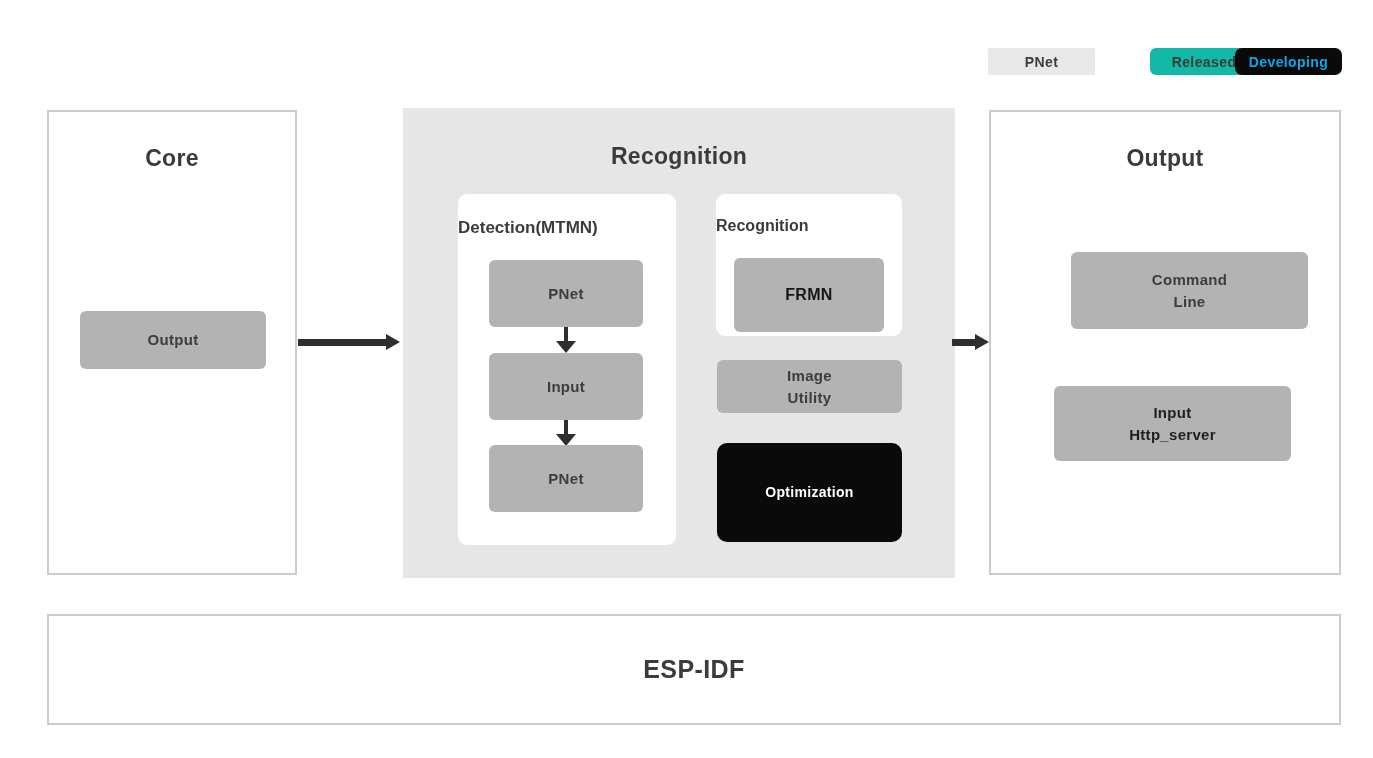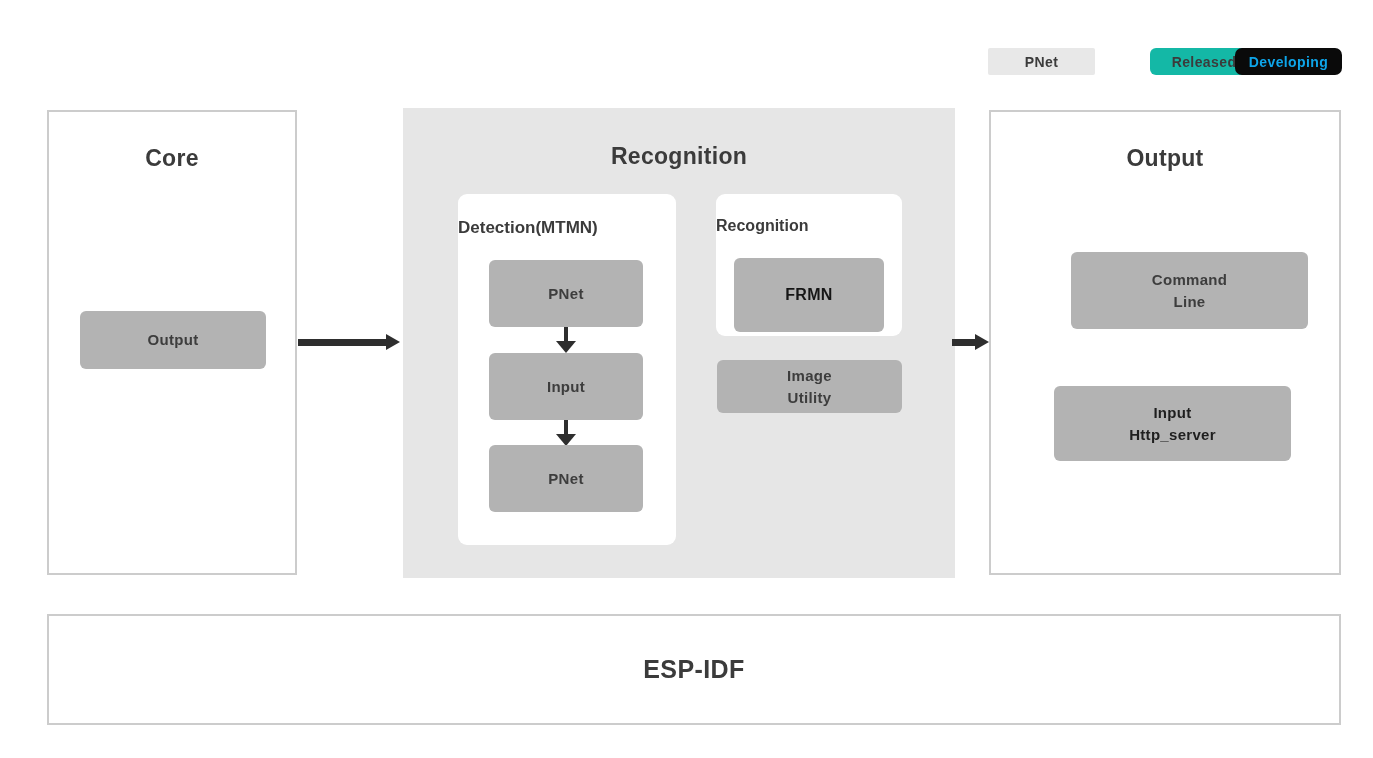--- a/index.html
+++ b/index.html
@@ -184,20 +184,21 @@
     </div>
 
     <div class="group recognition-group">
       <div class="group-title recognition-title">Recognition</div>
       <div class="module frmn-module">FRMN</div>
     </div>
 
     <div class="module image-utility-module">Image
 Utility</div>
 
+    <div class="module optimization-module">Optimization</div>
   </div>
 
   <div class="h-arrow arrow-out">
     <div class="shaft"></div>
     <div class="head"></div>
   </div>
 
   <div class="panel output-panel">
     <div class="panel-title" style="top:33px">Output</div>
     <div class="module command-line-module">Command

